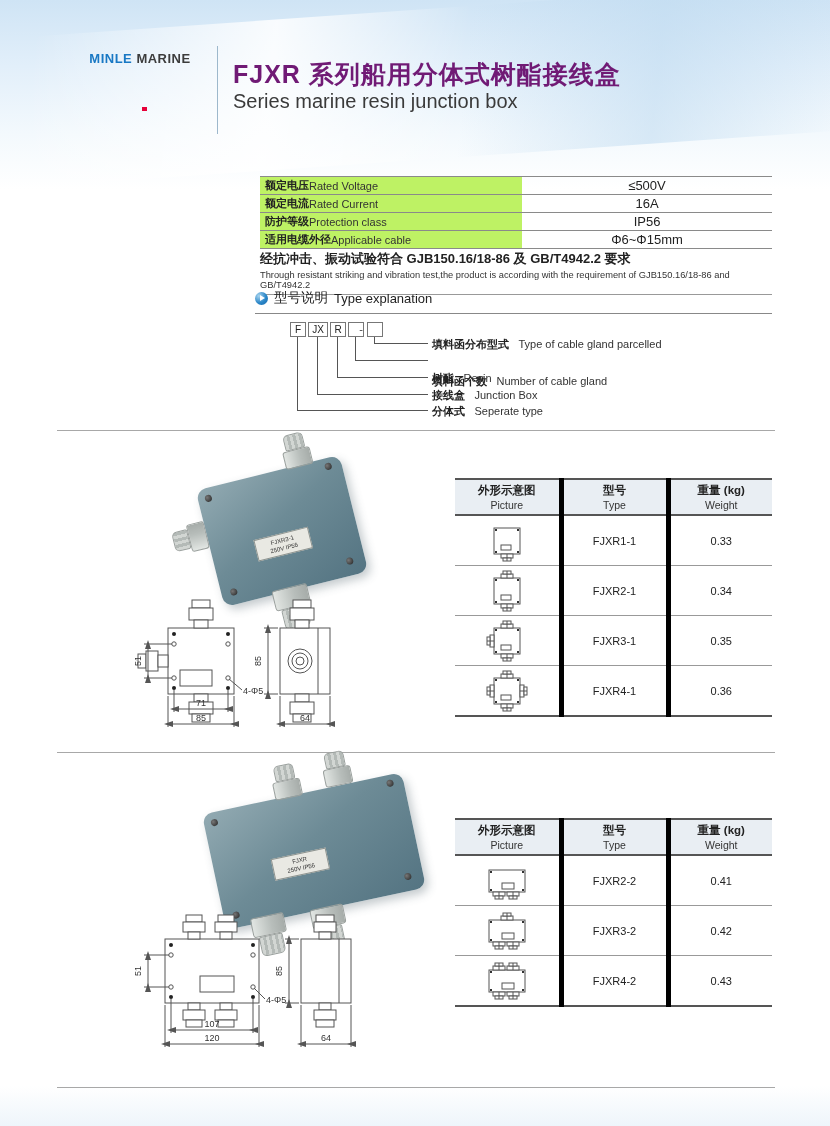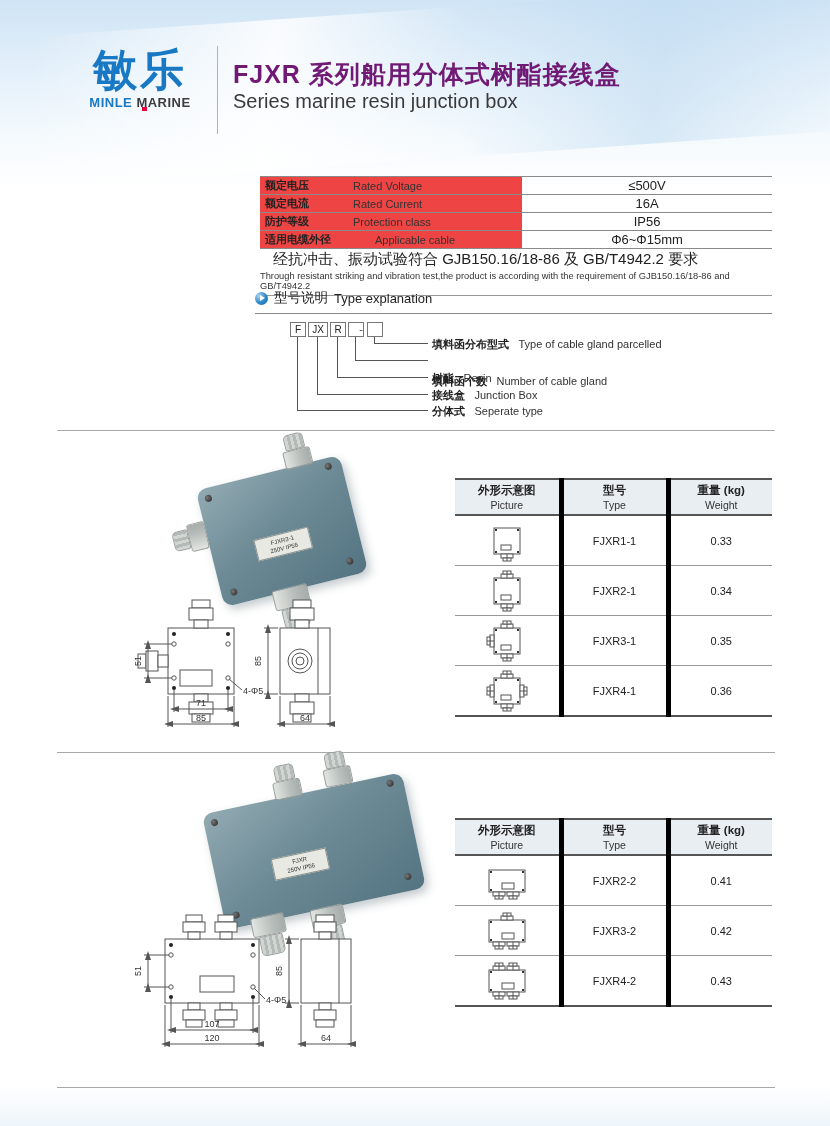--- a/index.html
+++ b/index.html
@@ -22,26 +22,26 @@
   .logo-en .b{color:#1878c4;}
   .logo-en .r{color:#3c3c3c;}
   .logo-red{position:absolute;left:58px;top:59px;width:5px;height:4px;background:#e60039;}
   .hdr-divider{position:absolute;left:217px;top:46px;width:1px;height:88px;background:#9db8cc;}
   .title-cn{position:absolute;left:233px;top:58px;font-size:25px;font-weight:bold;color:#701a75;letter-spacing:1px;}
   .title-en{position:absolute;left:233px;top:90px;font-size:20px;color:#3a3a3a;}
 
   
   .spec{position:absolute;left:260px;top:176px;width:512px;border-top:1px solid #8a8a8a;}
   .spec-row{display:flex;height:17px;align-items:center;border-bottom:1px solid #8a8a8a;}
-  .spec-label{width:262px;height:100%;display:flex;align-items:center;background:#ef4444;padding-left:5px;box-sizing:border-box;gap:44px;}
+  .spec-label{width:262px;height:100%;display:flex;align-items:center;background:#bef264;padding-left:5px;box-sizing:border-box;}
   .spec-label .cn{font-size:11px;font-weight:bold;color:#222;}
   .spec-label .en{font-size:11px;color:#333;}
   .spec-value{flex:1;text-align:center;font-size:13px;color:#222;}
   .spec-note{position:absolute;left:260px;top:250px;width:512px;border-bottom:1px solid #999;padding-bottom:4px;}
-  .note-cn{font-size:15px;font-weight:normal;color:#222;margin-left:13px;}
+  .note-cn{font-size:13px;font-weight:bold;color:#222;}
   .note-en{font-size:9.3px;color:#333;margin-top:2px;}
 
   
   .sec-head{position:absolute;left:255px;top:289px;width:517px;border-bottom:1px solid #888;
             padding-bottom:6px;display:flex;align-items:center;}
   .bullet{position:relative;width:13px;height:13px;border-radius:50%;
           background:radial-gradient(circle at 30% 30%,#a8d4ee,#2a86c8 55%,#1769ab);margin-right:6px;flex:none;}
   .bullet::after{content:"";position:absolute;left:5px;top:3.5px;
           border-left:5px solid #fff;border-top:3.5px solid transparent;border-bottom:3.5px solid transparent;}
   .sec-head .cn{font-size:13.5px;color:#222;}
@@ -105,21 +105,20 @@
 </style>
 </head>
 <body>
 
 <div id="page">
 
   <div class="bg-top"></div>
   <div class="bg-bottom"></div>
 
   <div class="logo">
-    <div class="logo-cn">敏乐</div>
     <div class="logo-en">
       <span class="b">MINLE</span>
       <span class="r">MARINE</span>
     </div>
     <div class="logo-red"></div>
   </div>
   <div class="hdr-divider"></div>
   <div class="title-cn">FJXR 系列船用分体式树酯接线盒</div>
   <div class="title-en">Series marine resin junction box</div>
 

